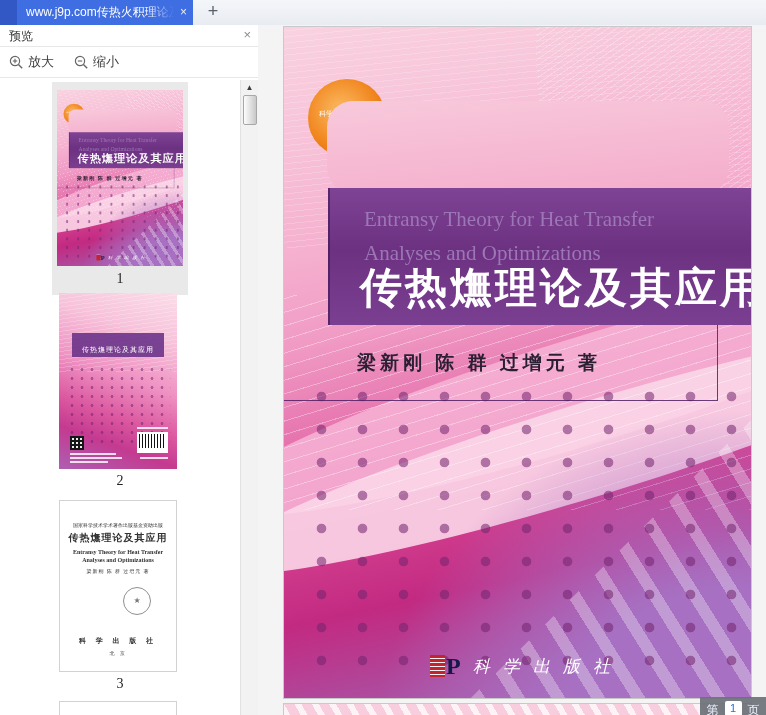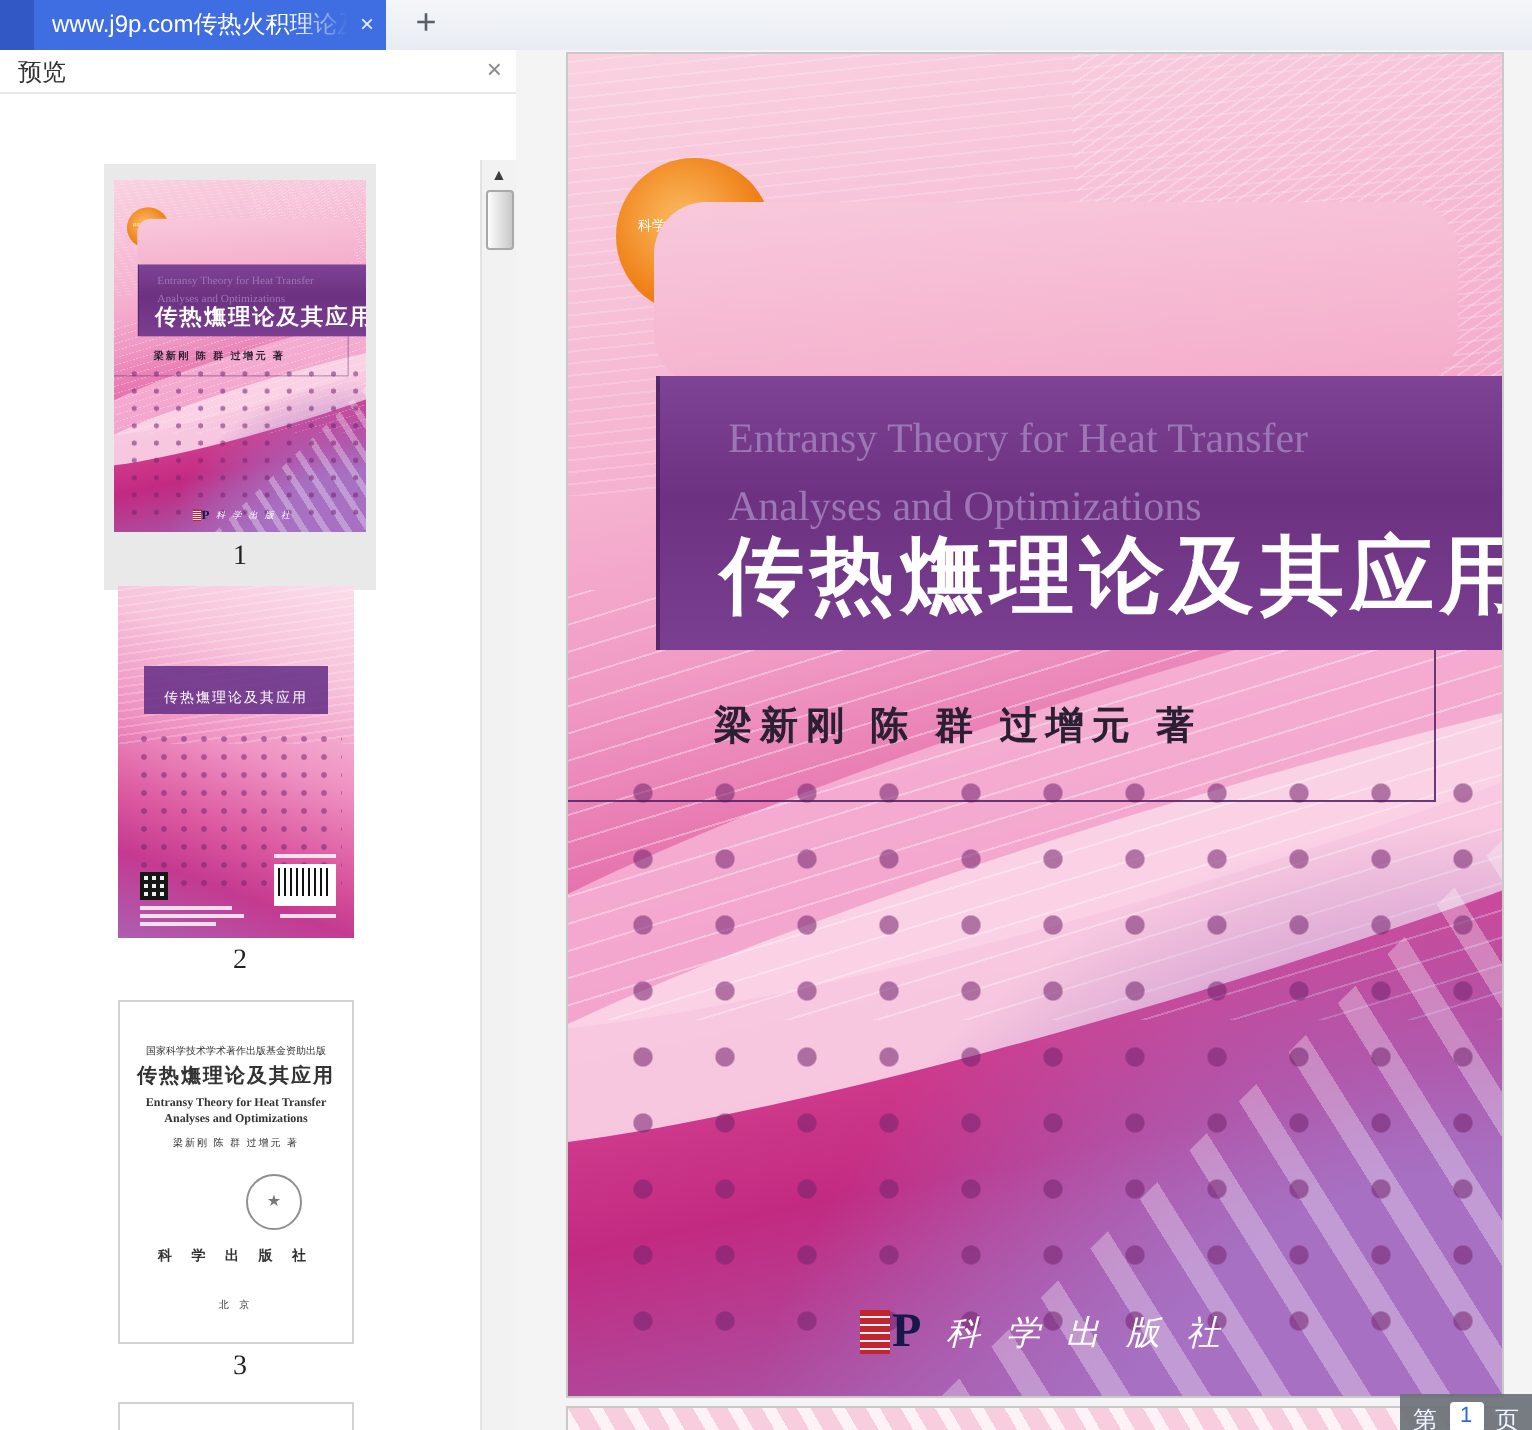--- a/index.html
+++ b/index.html
@@ -55,21 +55,21 @@
 
   .thumb3{position:absolute;left:59px;top:475px;width:118px;height:172px;background:#fff;
           border:1px solid #d2d2d2;box-sizing:border-box;font-family:"Liberation Serif","DejaVu Serif",serif;}
   .thumb3 .c{position:absolute;left:0;width:100%;text-align:center;color:#333;}
   .t3-fund{top:21px;font-size:5px;color:#666;}
   .t3-title{top:30px;font-size:10px;font-weight:bold;letter-spacing:1px;color:#1d1d1d;}
   .t3-en{top:47px;font-size:6px;font-weight:bold;line-height:8px;color:#2a2a2a;}
   .t3-auth{top:67px;font-size:5px;letter-spacing:1px;color:#444;}
   .t3-seal{position:absolute;left:63px;top:86px;width:26px;height:26px;border:1px solid #8f8f8f;border-radius:50%;
            color:#777;font-size:8px;line-height:26px;text-align:center;}
-  .t3-pub{bottom:38px;top:auto;font-size:7px;font-weight:bold;letter-spacing:4px;color:#1d1d1d;}
+  .t3-pub{bottom:25px;top:auto;font-size:7px;font-weight:bold;letter-spacing:4px;color:#1d1d1d;}
   .t3-city{bottom:15px;top:auto;font-size:5px;letter-spacing:2px;color:#333;}
   .lbl3{position:absolute;left:52px;top:651px;width:136px;}
 
   .thumb4{position:absolute;left:59px;top:676px;width:118px;height:30px;background:#fff;
           border:1px solid #d2d2d2;border-bottom:none;box-sizing:border-box;}
 
   .sb-scroll{position:absolute;right:0;top:55px;bottom:0;width:18px;background:#f2f2f2;
              border-left:1px solid #e2e2e2;box-sizing:border-box;}
   .sb-up{height:14px;text-align:center;font-size:8px;color:#3c3c3c;line-height:15px;}
   .sb-thumb{position:absolute;left:2px;top:15px;width:12px;height:28px;border:1px solid #a8a8a8;border-radius:2px;
@@ -148,20 +148,39 @@
       <span class="tab-close">×</span>
     </div>
     <div class="newtab">+</div>
   </div>
 
   <div class="sidebar">
     <div class="sb-head">
       <span class="sb-head-title">预览</span>
       <span class="sb-head-close">×</span>
     </div>
+    <div class="sb-tools">
+      <span class="tool">
+        <svg width="15" height="15" viewBox="0 0 15 15">
+          <circle cx="6" cy="6" r="4.6" fill="none" stroke="#666" stroke-width="1.2"></circle>
+          <line x1="9.4" y1="9.4" x2="13.2" y2="13.2" stroke="#666" stroke-width="1.4"></line>
+          <line x1="3.8" y1="6" x2="8.2" y2="6" stroke="#666" stroke-width="1.1"></line>
+          <line x1="6" y1="3.8" x2="6" y2="8.2" stroke="#666" stroke-width="1.1"></line>
+        </svg>
+        <span>放大</span>
+      </span>
+      <span class="tool">
+        <svg width="15" height="15" viewBox="0 0 15 15">
+          <circle cx="6" cy="6" r="4.6" fill="none" stroke="#666" stroke-width="1.2"></circle>
+          <line x1="9.4" y1="9.4" x2="13.2" y2="13.2" stroke="#666" stroke-width="1.4"></line>
+          <line x1="3.8" y1="6" x2="8.2" y2="6" stroke="#666" stroke-width="1.1"></line>
+        </svg>
+        <span>缩小</span>
+      </span>
+    </div>
 
     <div class="thumb-sel">
       <div class="thumb1">
         <div class="cover mini-cover">
           <div class="cv-wave-top"></div>
           <div class="cv-wave-right"></div>
           <div class="cv-badge">
               <span>科学技术学术著作出版基金</span>
             </div>
           <div class="cv-panel"></div>

